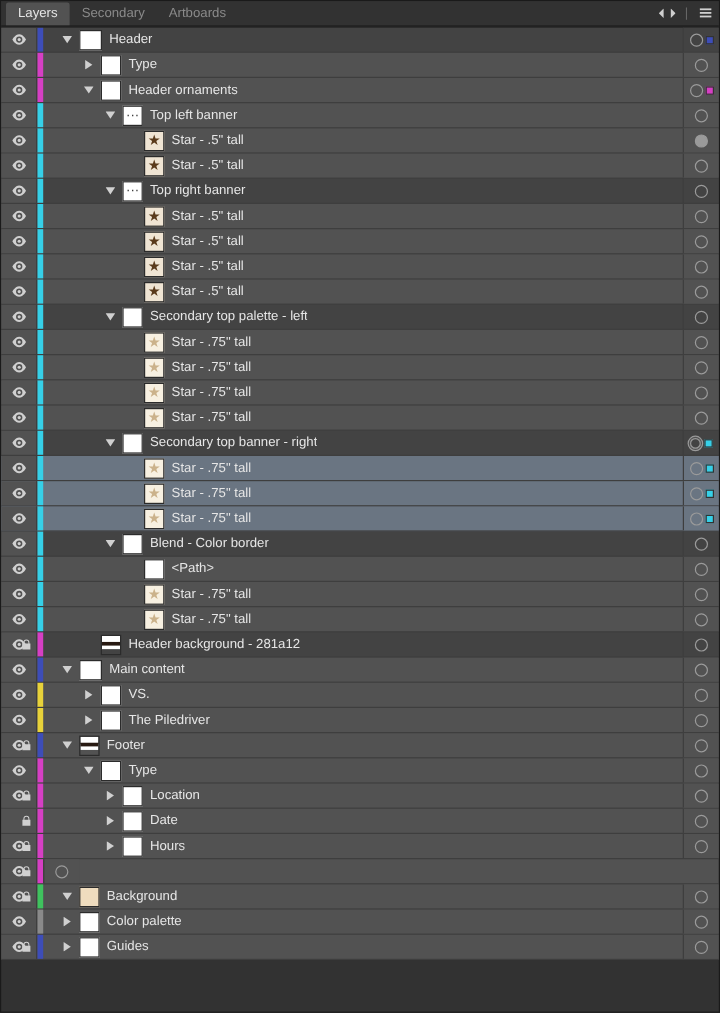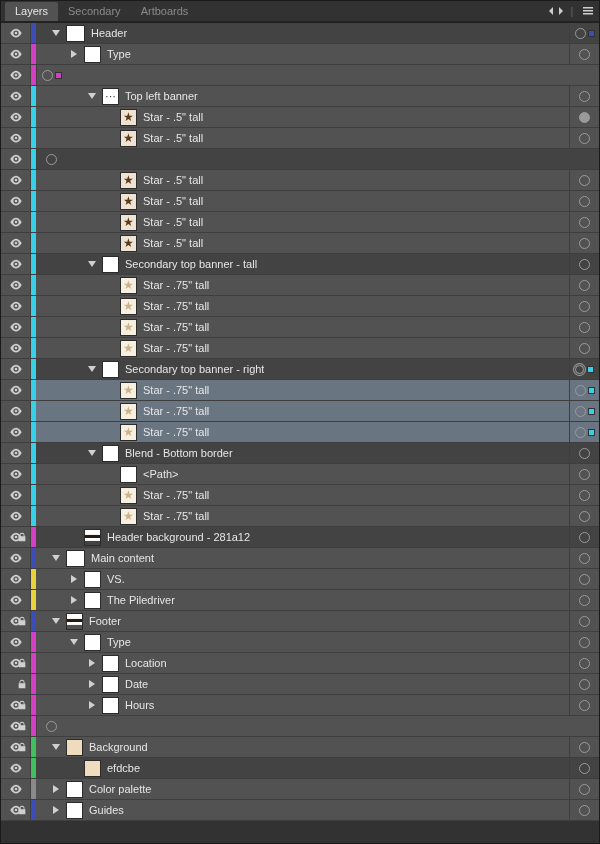--- a/index.html
+++ b/index.html
@@ -271,20 +271,30 @@
       <div class="row">
         <div class="vis-col">
           <span class="eye">
             <svg viewBox="0 0 16 16" width="14" height="14" fill="currentColor">
               <path d="M8 3C4 3 1.5 8 1.5 8s2.5 5 6.5 5 6.5-5 6.5-5S12 3 8 3zm0 8a3 3 0 1 1 0-6 3 3 0 0 1 0 6z"></path>
               <circle cx="8" cy="8" r="1.5"></circle>
             </svg>
           </span>
         </div>
         <div class="colorbar" style="background: rgb(214, 63, 196);"></div>
+        <div class="content">
+          <span class="indent" style="width: 32px;"></span>
+          <span class="arrow ">
+            <svg viewBox="0 0 8 8" fill="currentColor">
+              <polygon points="0,1 8,1 4,7"></polygon>
+            </svg>
+          </span>
+          <span class="thumb th-white"></span>
+          <span class="lbl">Header ornaments</span>
+        </div>
         <div class="target-col">
           <span class="ring"></span>
           <span class="selbox" style="background: rgb(214, 63, 196);"></span>
         </div>
       </div>
       <div class="row">
         <div class="vis-col">
           <span class="eye">
             <svg viewBox="0 0 16 16" width="14" height="14" fill="currentColor">
               <path d="M8 3C4 3 1.5 8 1.5 8s2.5 5 6.5 5 6.5-5 6.5-5S12 3 8 3zm0 8a3 3 0 1 1 0-6 3 3 0 0 1 0 6z"></path>
@@ -358,20 +368,30 @@
       <div class="row dark">
         <div class="vis-col">
           <span class="eye">
             <svg viewBox="0 0 16 16" width="14" height="14" fill="currentColor">
               <path d="M8 3C4 3 1.5 8 1.5 8s2.5 5 6.5 5 6.5-5 6.5-5S12 3 8 3zm0 8a3 3 0 1 1 0-6 3 3 0 0 1 0 6z"></path>
               <circle cx="8" cy="8" r="1.5"></circle>
             </svg>
           </span>
         </div>
         <div class="colorbar" style="background: rgb(54, 208, 232);"></div>
+        <div class="content">
+          <span class="indent" style="width: 50px;"></span>
+          <span class="arrow ">
+            <svg viewBox="0 0 8 8" fill="currentColor">
+              <polygon points="0,1 8,1 4,7"></polygon>
+            </svg>
+          </span>
+          <span class="thumb th-dots"></span>
+          <span class="lbl">Top right banner</span>
+        </div>
         <div class="target-col">
           <span class="ring"></span>
         </div>
       </div>
       <div class="row">
         <div class="vis-col">
           <span class="eye">
             <svg viewBox="0 0 16 16" width="14" height="14" fill="currentColor">
               <path d="M8 3C4 3 1.5 8 1.5 8s2.5 5 6.5 5 6.5-5 6.5-5S12 3 8 3zm0 8a3 3 0 1 1 0-6 3 3 0 0 1 0 6z"></path>
               <circle cx="8" cy="8" r="1.5"></circle>
@@ -476,21 +496,21 @@
         </div>
         <div class="colorbar" style="background: rgb(54, 208, 232);"></div>
         <div class="content">
           <span class="indent" style="width: 50px;"></span>
           <span class="arrow ">
             <svg viewBox="0 0 8 8" fill="currentColor">
               <polygon points="0,1 8,1 4,7"></polygon>
             </svg>
           </span>
           <span class="thumb th-white"></span>
-          <span class="lbl">Secondary top banner - tall</span>
+          <span class="lbl">Secondary top palette - left</span>
         </div>
         <div class="target-col">
           <span class="ring"></span>
         </div>
       </div>
       <div class="row">
         <div class="vis-col">
           <span class="eye">
             <svg viewBox="0 0 16 16" width="14" height="14" fill="currentColor">
               <path d="M8 3C4 3 1.5 8 1.5 8s2.5 5 6.5 5 6.5-5 6.5-5S12 3 8 3zm0 8a3 3 0 1 1 0-6 3 3 0 0 1 0 6z"></path>
@@ -696,21 +716,21 @@
         </div>
         <div class="colorbar" style="background: rgb(54, 208, 232);"></div>
         <div class="content">
           <span class="indent" style="width: 50px;"></span>
           <span class="arrow ">
             <svg viewBox="0 0 8 8" fill="currentColor">
               <polygon points="0,1 8,1 4,7"></polygon>
             </svg>
           </span>
           <span class="thumb th-white"></span>
-          <span class="lbl">Blend - Bottom border</span>
+          <span class="lbl">Blend - Color border</span>
         </div>
         <div class="target-col">
           <span class="ring"></span>
         </div>
       </div>
       <div class="row">
         <div class="vis-col">
           <span class="eye">
             <svg viewBox="0 0 16 16" width="14" height="14" fill="currentColor">
               <path d="M8 3C4 3 1.5 8 1.5 8s2.5 5 6.5 5 6.5-5 6.5-5S12 3 8 3zm0 8a3 3 0 1 1 0-6 3 3 0 0 1 0 6z"></path>
@@ -1052,44 +1072,20 @@
         <div class="colorbar" style="background: rgb(63, 194, 94);"></div>
         <div class="content">
           <span class="indent" style="width: 14px;"></span>
           <span class="arrow ">
             <svg viewBox="0 0 8 8" fill="currentColor">
               <polygon points="0,1 8,1 4,7"></polygon>
             </svg>
           </span>
           <span class="thumb th-cream"></span>
           <span class="lbl">Background</span>
-        </div>
-        <div class="target-col">
-          <span class="ring"></span>
-        </div>
-      </div>
-      <div class="row dark">
-        <div class="vis-col">
-          <span class="eye">
-            <svg viewBox="0 0 16 16" width="14" height="14" fill="currentColor">
-              <path d="M8 3C4 3 1.5 8 1.5 8s2.5 5 6.5 5 6.5-5 6.5-5S12 3 8 3zm0 8a3 3 0 1 1 0-6 3 3 0 0 1 0 6z"></path>
-              <circle cx="8" cy="8" r="1.5"></circle>
-            </svg>
-          </span>
-        </div>
-        <div class="colorbar" style="background: rgb(63, 194, 94);"></div>
-        <div class="content">
-          <span class="indent" style="width: 32px;"></span>
-          <span class="arrow none">
-            <svg viewBox="0 0 8 8" fill="currentColor">
-              <polygon points="1,0 7,4 1,8"></polygon>
-            </svg>
-          </span>
-          <span class="thumb th-cream"></span>
-          <span class="lbl">efdcbe</span>
         </div>
         <div class="target-col">
           <span class="ring"></span>
         </div>
       </div>
       <div class="row">
         <div class="vis-col">
           <span class="eye">
             <svg viewBox="0 0 16 16" width="14" height="14" fill="currentColor">
               <path d="M8 3C4 3 1.5 8 1.5 8s2.5 5 6.5 5 6.5-5 6.5-5S12 3 8 3zm0 8a3 3 0 1 1 0-6 3 3 0 0 1 0 6z"></path>

